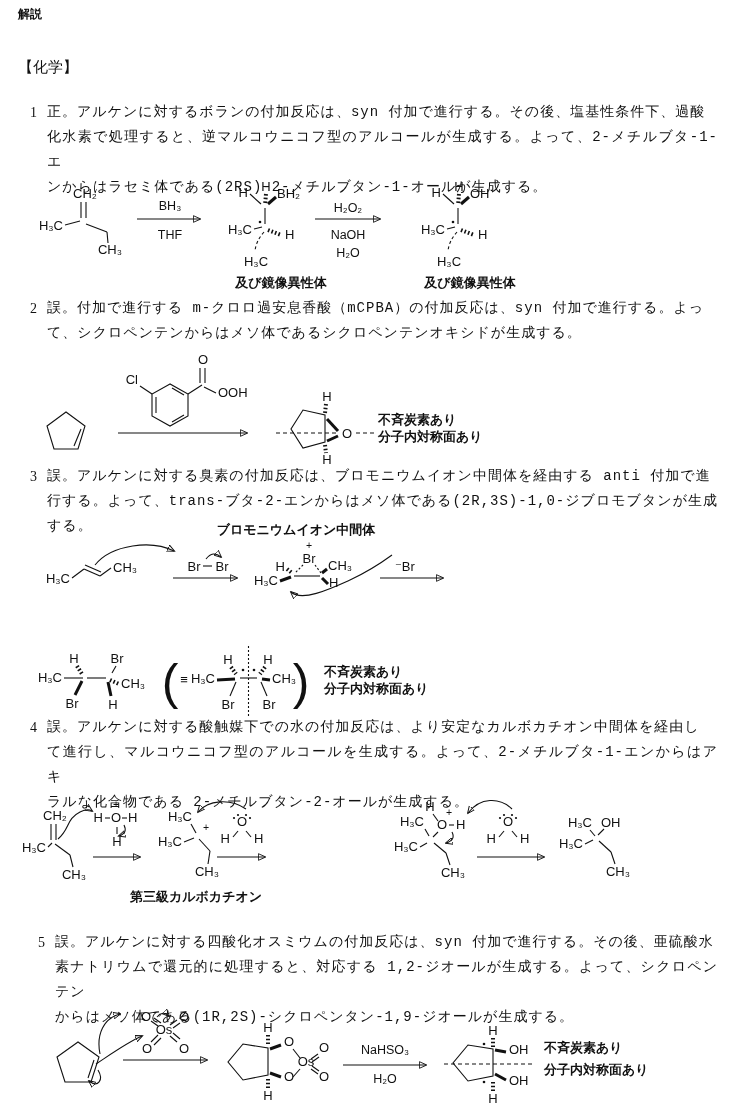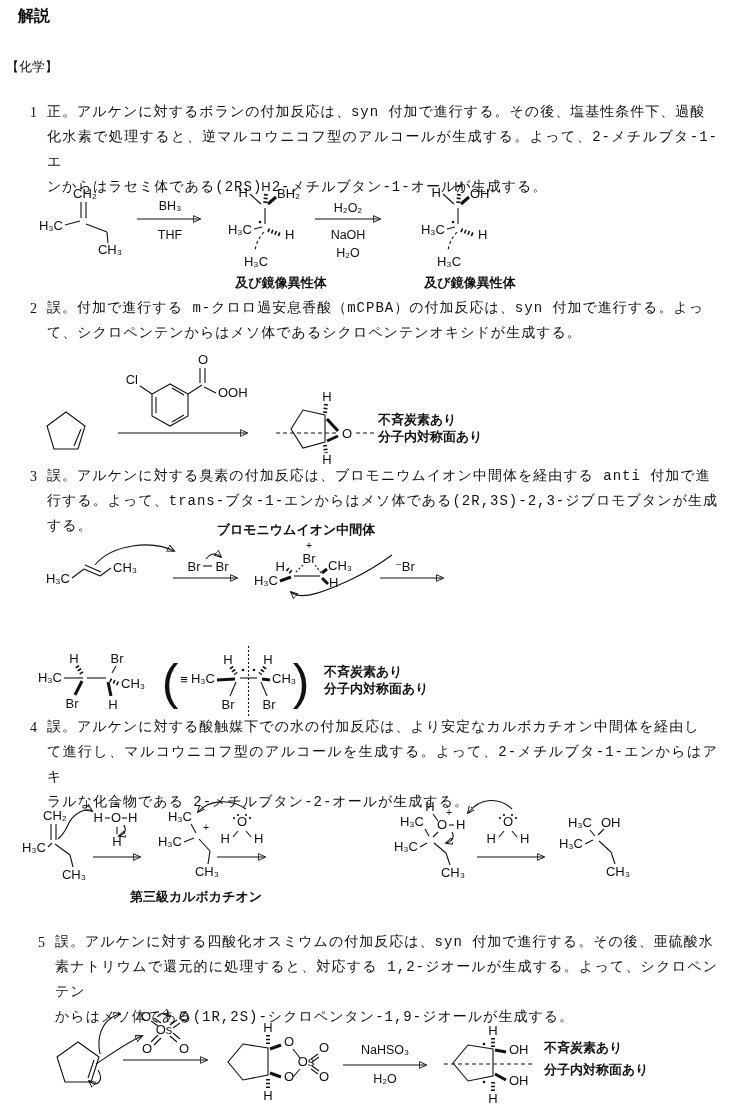--- a/index.html
+++ b/index.html
@@ -1,18 +1,18 @@
 <!DOCTYPE html>
 <html><head>
 <meta charset="utf-8">
 <style>
   html,body{margin:0;padding:0;}
   body{width:729px;height:1117px;position:relative;background:#ffffff;overflow:hidden;}
-  .doc-title{position:absolute;left:18px;top:6px;font-family:"Liberation Sans","DejaVu Sans",sans-serif;font-weight:bold;font-size:16px;color:#111;}
-  .subject{position:absolute;left:6px;top:58px;font-family:"Liberation Serif","DejaVu Serif",serif;font-size:13px;color:#111;}
+  .doc-title{position:absolute;left:18px;top:6px;font-family:"Liberation Sans","DejaVu Sans",sans-serif;font-weight:bold;font-size:12px;color:#111;}
+  .subject{position:absolute;left:18px;top:58px;font-family:"Liberation Serif","DejaVu Serif",serif;font-size:15px;color:#111;}
   .para{position:absolute;left:28px;width:690px;font-family:"Liberation Serif","DejaVu Serif",serif;font-size:14px;line-height:25px;letter-spacing:1px;color:#111;}
   .para .pnum{position:absolute;left:2px;top:0;}
   .para .ptext{display:block;padding-left:19px;white-space:pre-line;text-align:justify;font-family:Liberation Mono, monospace;}
   .p1{top:100px}.p2{top:296px}.p3{top:464px}.p4{top:715px}.p5{top:930px;left:36px;width:682px}
   svg{position:absolute;left:0;}
   .svgA{top:182px}.svgB{top:348px}.svgC{top:518px}.svgD{top:795px}.svgE{top:1008px}
   svg text{font-family:"Liberation Sans","DejaVu Sans",sans-serif;font-size:13px;fill:#111;}
   svg text.sm{font-size:10.5px;}
   svg text.rg{font-size:12.5px;}
   svg text.nt{font-weight:bold;font-size:13px;}
@@ -137,21 +137,21 @@
   <text x="347" y="90" text-anchor="middle">O</text>
   <line class="wd" x1="327" y1="71" x2="338" y2="83"></line>
   <line class="wd" x1="327" y1="93" x2="338" y2="88"></line>
   <text class="nt" x="378" y="76" text-anchor="start">不斉炭素あり</text>
   <text class="nt" x="378" y="93" text-anchor="start">分子内対称面あり</text>
 </svg>
 
 <div class="para p3">
   <span class="pnum">3</span>
   <span class="ptext">誤。アルケンに対する臭素の付加反応は、ブロモニウムイオン中間体を経由する anti 付加で進
-行する。よって、trans-ブタ-1-エンからはメソ体である(2R,3S)-2,3-ジブロモブタンが生成する。</span>
+行する。よって、trans-ブタ-2-エンからはメソ体である(2R,3S)-1,0-ジブロモブタンが生成する。</span>
 </div>
 
 <svg class="svgC" width="729" height="200" viewBox="0 0 729 200">
   <defs>
     <marker id="ahC" viewBox="0 0 10 10" refX="8" refY="5" markerWidth="7.5" markerHeight="7.5" orient="auto-start-reverse">
         <path d="M0,1 L9,5 L0,9 z" fill="#111" stroke="none"></path>
       </marker>
   </defs>
   <text class="nt" x="296" y="16" text-anchor="middle">ブロモニウムイオン中間体</text>
 

